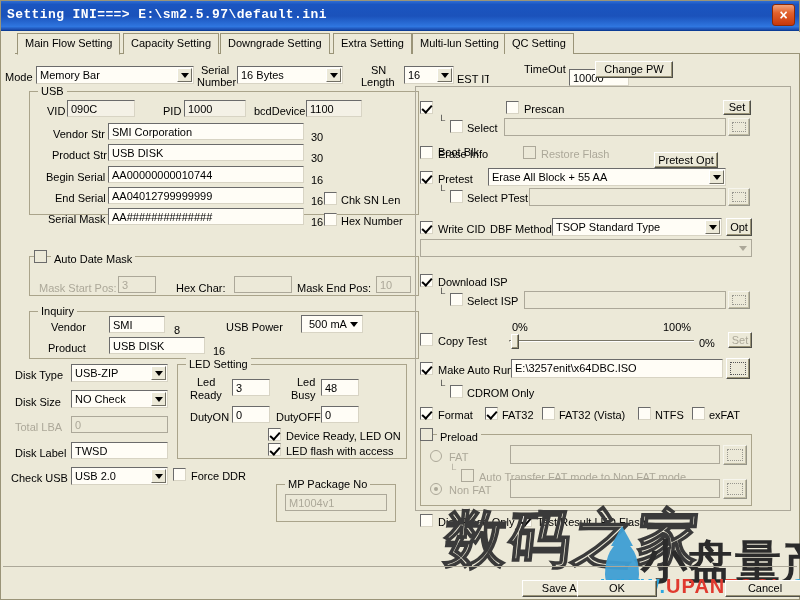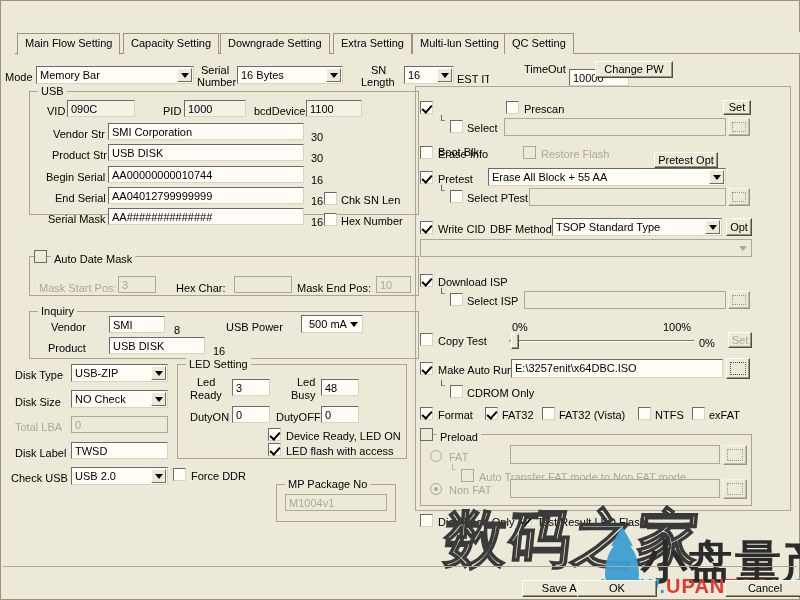--- a/index.html
+++ b/index.html
@@ -248,20 +248,24 @@
     border-left: 11px solid transparent;
     border-right: 11px solid transparent;
     border-bottom: 20px solid #3f9fd4;
   }
 </style>
 </head>
 <body>
 
 <div id="app">
 
+  <div class="titlebar">
+    <div class="tbtext">Setting   INI===&gt; E:\sm2.5.97\default.ini</div>
+    <div class="closebtn">×</div>
+  </div>
 
   <div class="tabstrip">
     <div class="tab active" style="left:2px;">Main Flow Setting</div>
     <div class="tab" style="left:108px;">Capacity Setting</div>
     <div class="tab" style="left:205px;">Downgrade Setting</div>
     <div class="tab" style="left:318px;">Extra Setting</div>
     <div class="tab" style="left:397px;">Multi-lun Setting</div>
     <div class="tab" style="left:489px;">QC Setting</div>
   </div>
 

